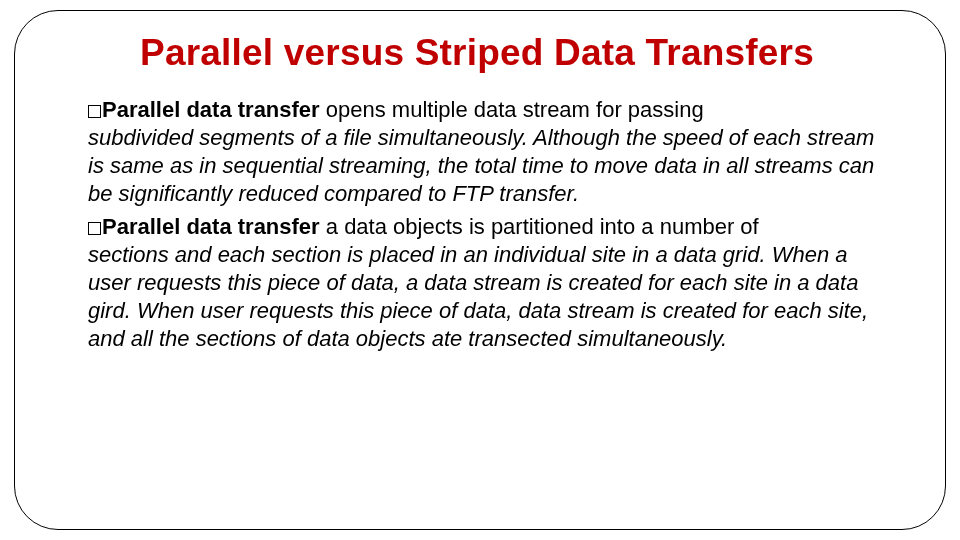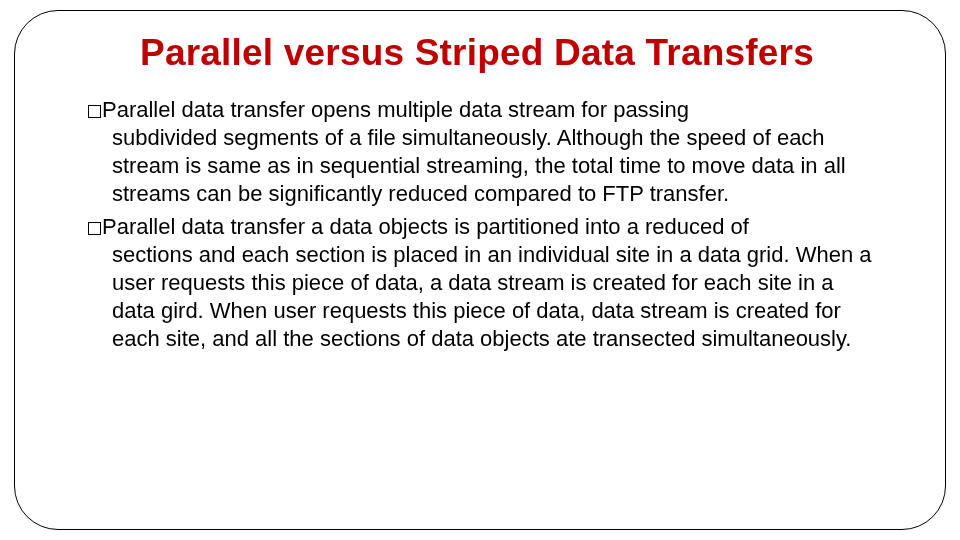--- a/index.html
+++ b/index.html
@@ -48,31 +48,31 @@
   .bullet {
     display: inline-block;
     width: 13px;
     height: 13px;
     border: 1.6px solid #000;
     vertical-align: -1px;
     margin-right: 1px;
     box-sizing: border-box;
   }
   .lead {
-    font-weight: normal;
+    font-weight: bold;
   }
   .indent-text {
     display: inline;
   }
   .para {
     text-indent: 0;
     margin: 0;
   }
   .cont {
-    margin-left: 24px;
+    font-style: italic;
   }
 </style>
 </head>
 <body>
 
 <div class="slide">
   <div class="frame"></div>
 
   <div class="title">Parallel versus Striped Data Transfers</div>
 
@@ -80,19 +80,19 @@
 
     <div class="item">
       <p class="para">
         <span class="bullet"></span><span class="lead">Parallel data transfer</span><span class="indent-text"> opens multiple data stream for passing</span>
       </p>
       <p class="para cont">subdivided segments of a file simultaneously. Although the speed of each stream is same as in sequential streaming, the total time to move data in all streams can be significantly reduced compared to FTP transfer.</p>
     </div>
 
     <div class="item">
       <p class="para">
-        <span class="bullet"></span><span class="lead">Parallel data transfer</span><span class="indent-text"> a data objects is partitioned into a reduced of</span>
+        <span class="bullet"></span><span class="lead">Parallel data transfer</span><span class="indent-text"> a data objects is partitioned into a number of</span>
       </p>
       <p class="para cont">sections and each section is placed in an individual site in a data grid. When a user requests this piece of data, a data stream is created for each site in a data gird. When user requests this piece of data, data stream is created for each site, and all the sections of data objects ate transected simultaneously.</p>
     </div>
 
   </div>
 </div>
 
 </body></html>

